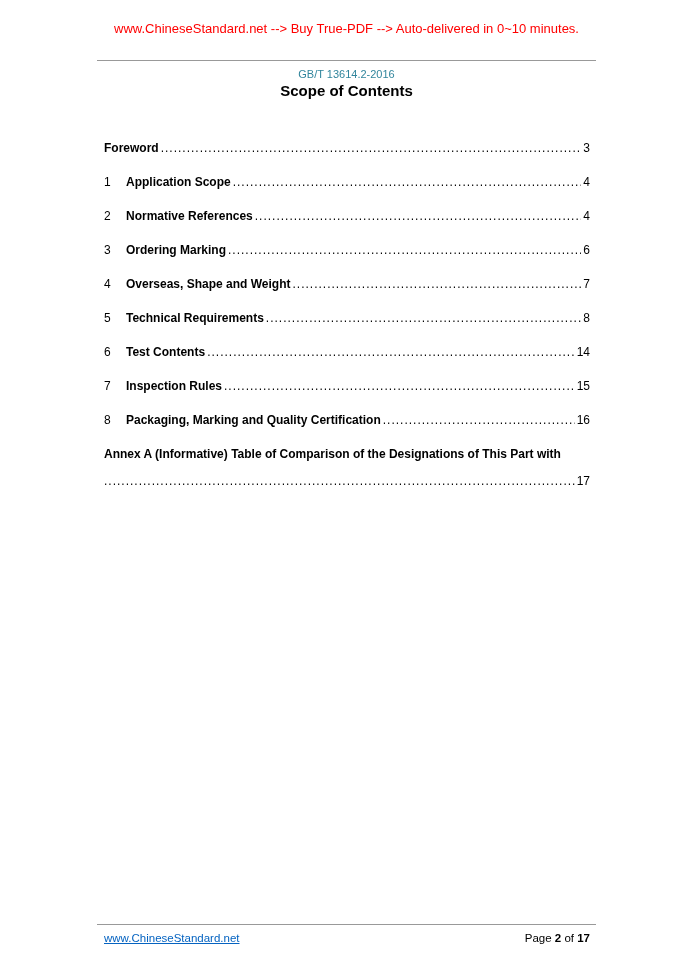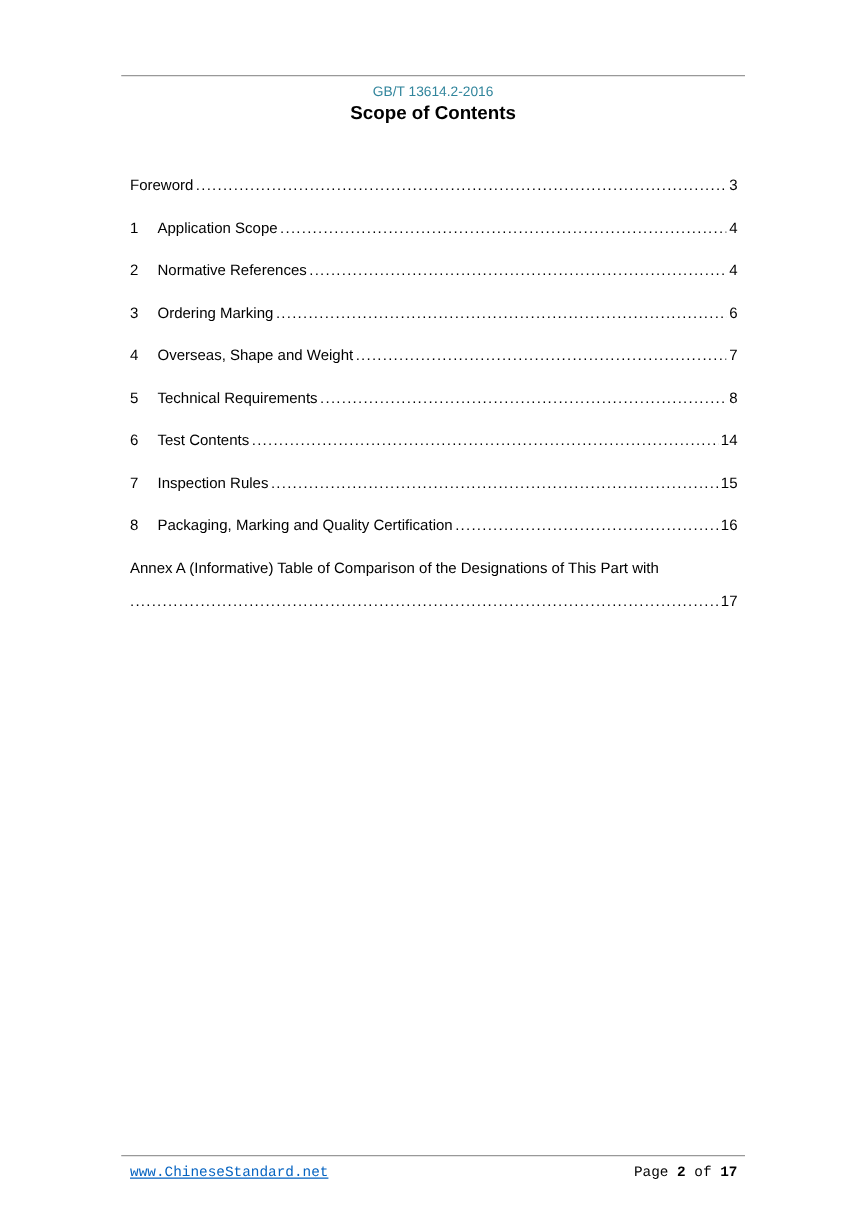--- a/index.html
+++ b/index.html
@@ -46,48 +46,48 @@
   }
   .toc-row {
     display: flex;
     align-items: baseline;
     line-height: 15px;
     margin-bottom: 19px;
     white-space: nowrap;
   }
   .toc-row.wrapline { margin-bottom: 12px; white-space: normal; }
   .toc-num { display: inline-block; width: 22px; flex: 0 0 22px; }
-  .toc-label { flex: 0 0 auto; padding-right: 2px; }
+  .toc-label { flex: 0 0 auto; padding-right: 2px; font-weight: bold; }
   .toc-dots {
     flex: 1 1 auto;
     overflow: hidden;
     white-space: nowrap;
     letter-spacing: 1px;
     min-width: 10px;
   }
   .toc-page { flex: 0 0 auto; padding-left: 2px; }
 
   .footer {
     position: absolute; top: 932px; left: 104px; width: 486px;
     display: flex;
     justify-content: space-between;
     align-items: flex-start;
     font-size: 11.5px;
-    font-family: Liberation Mono, monospace;
   }
   .footer-link { text-decoration: underline; cursor: pointer; }
   .footer-page .num { font-weight: bold; }
 </style>
 </head>
 <body>
 
 <div class="page">
 
   <div class="header-doc-number" style="color: rgb(49, 133, 156); margin-top: 37px;">GB/T 13614.2-2016</div>
 
+  <div class="header-red" style="color: rgb(255, 0, 0);">www.ChineseStandard.net --&gt; Buy True-PDF --&gt; Auto-delivered in 0~10 minutes.</div>
 
   <div class="rule rule-top"></div>
 
   <div class="doc-title">Scope of Contents</div>
 
   <div class="toc">
       <div class="toc-row">
         <span class="toc-label">Foreword</span>
         <span class="toc-dots">............................................................................................................................................................................................................................................................................................................</span>
         <span class="toc-page">3</span>

